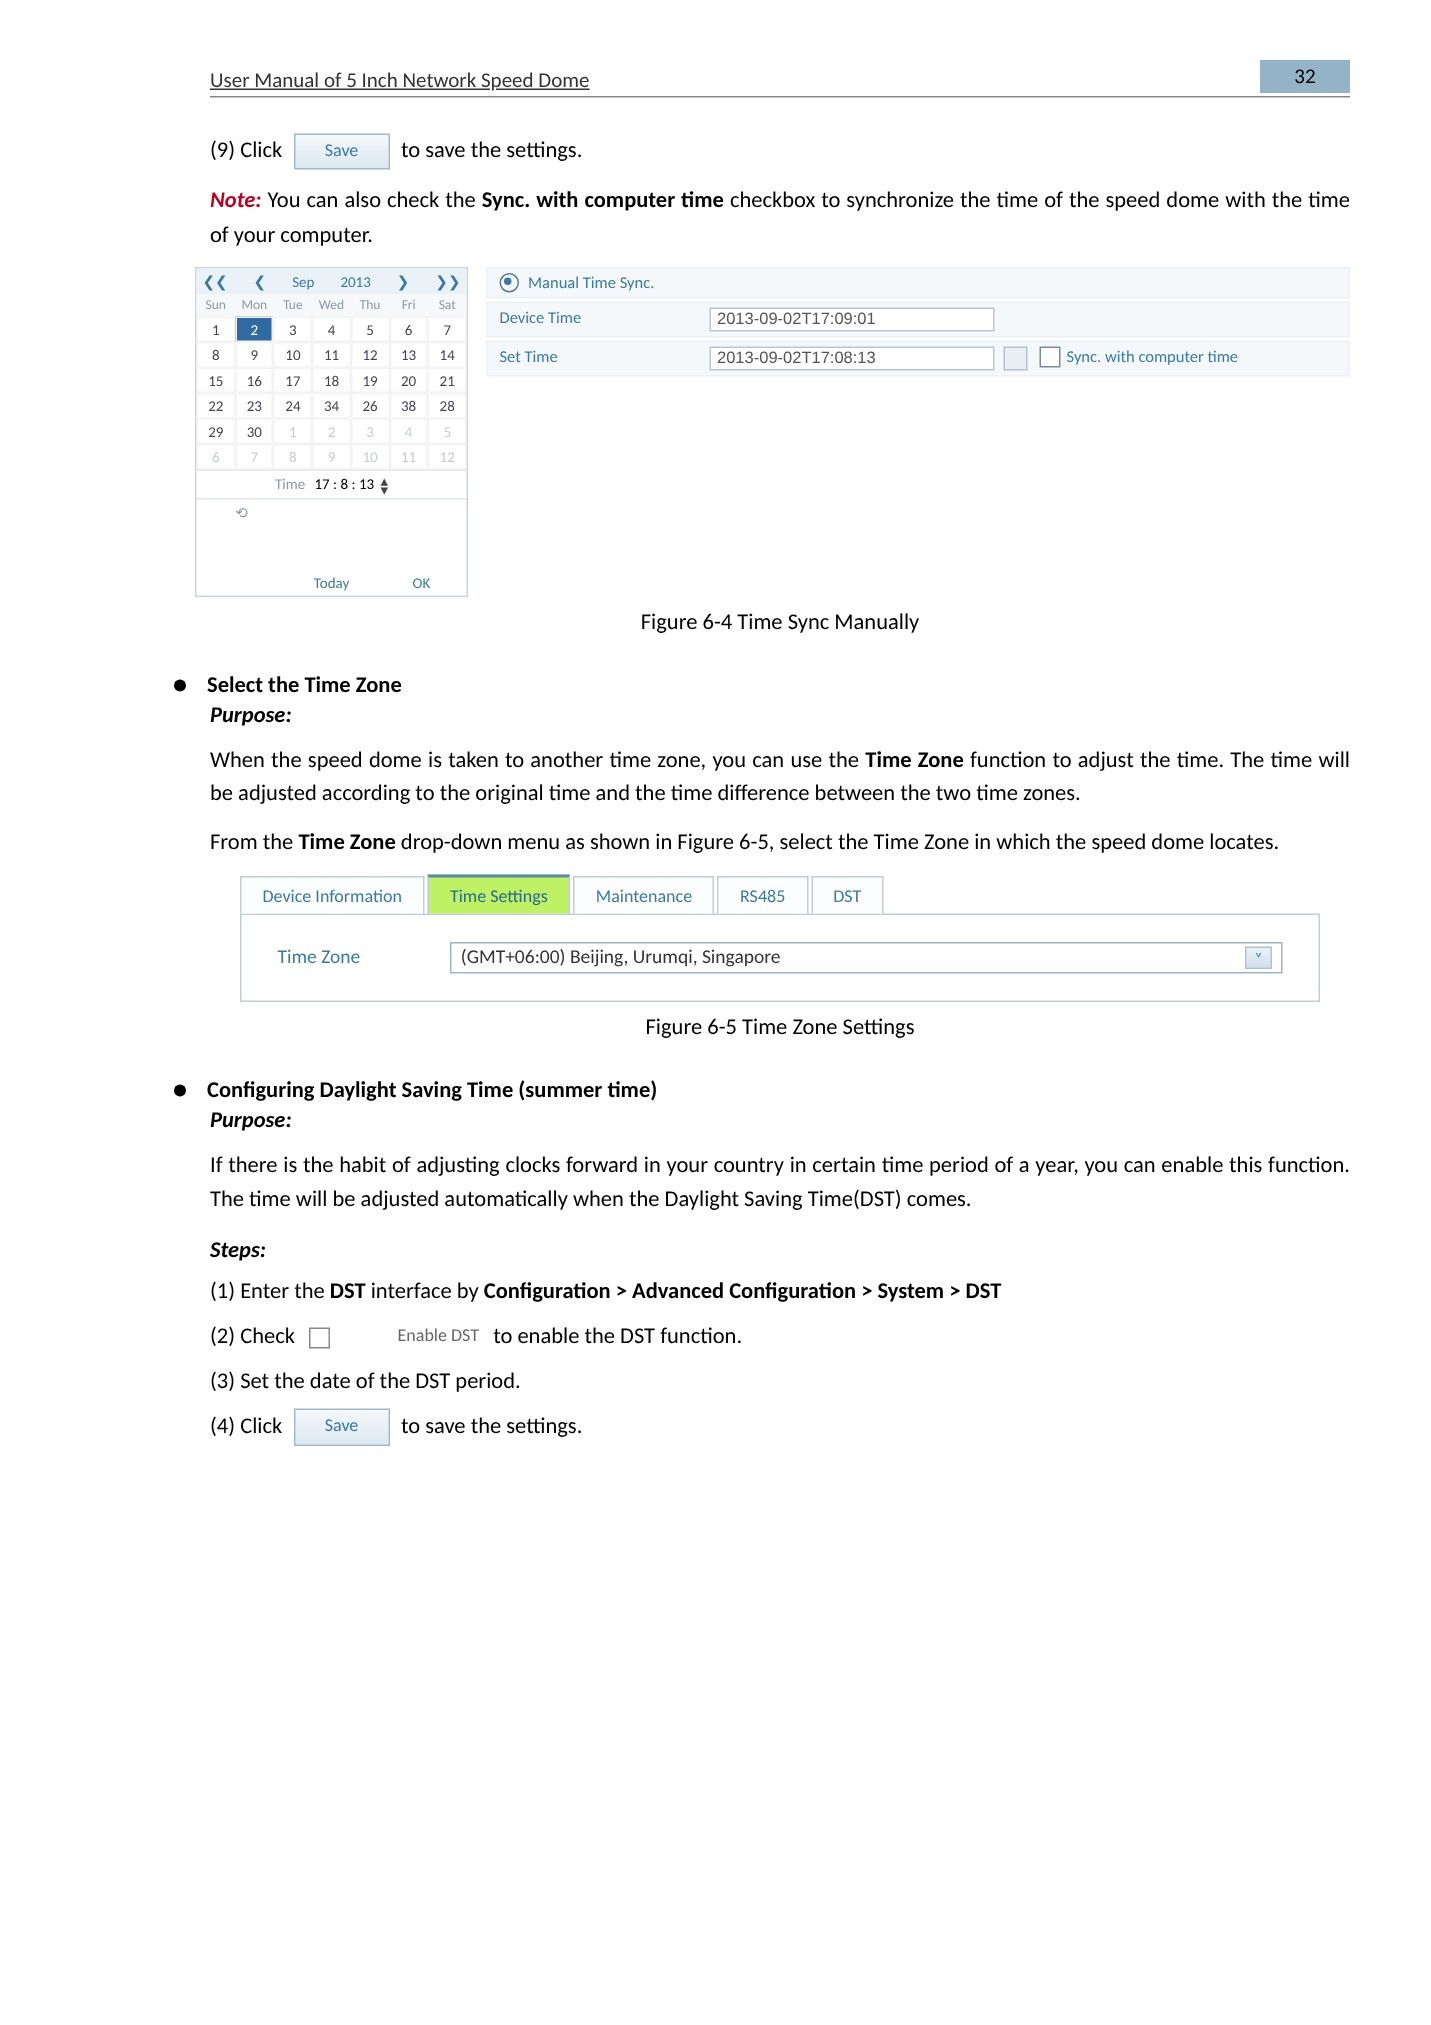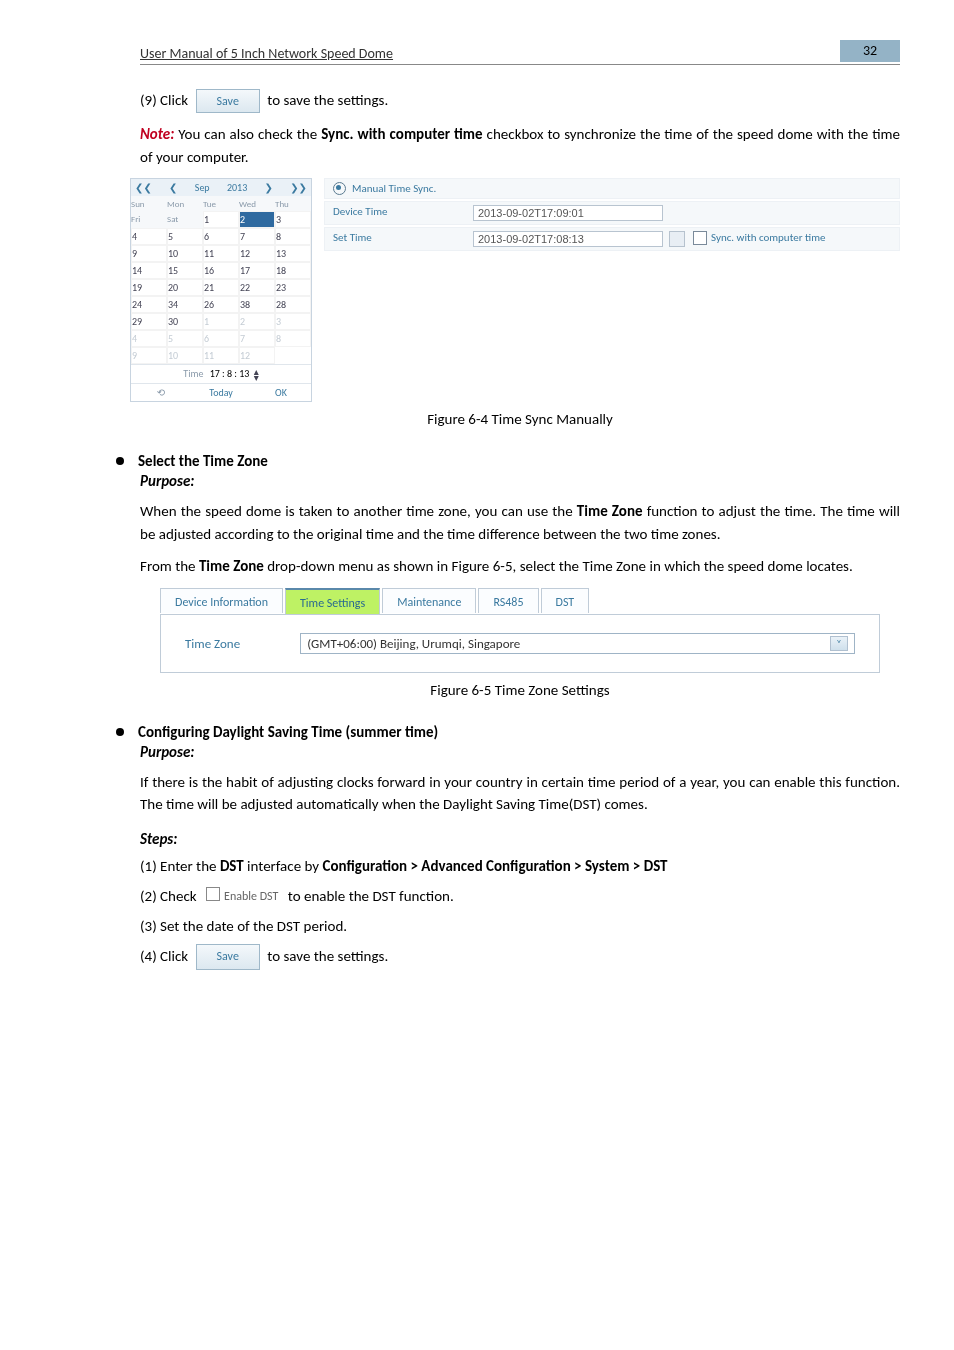--- a/index.html
+++ b/index.html
@@ -73,21 +73,22 @@
     display: flex;
     justify-content: space-between;
     align-items: center;
     padding: 2px 4px;
     color: #3b7aa0;
     font-size: 10px;
   }
   .cal-nav { cursor: default; }
   .cal-grid {
     display: grid;
-    grid-template-columns: repeat(5, 1fr);
+    grid-template-columns: repeat(7, 1fr);
+    text-align: center;
   }
   .cal-grid .dow {
     color: #8a9aaa;
     font-size: 9px;
     padding: 2px 0;
     background: #f6f8fa;
   }
   .cal-grid .day {
     border: 1px solid #f3f3f3;
     padding: 1px 0;
@@ -110,21 +111,21 @@
     display: flex;
     border-top: 1px solid #e0e6ec;
   }
   .cal-footer div {
     flex: 1;
     text-align: center;
     padding: 2px 0;
     font-size: 10px;
   }
   .cal-clear { color: #8a9aaa; }
-  .cal-today, .cal-ok { color: #3b7aa0; }
+  .cal-today, .cal-ok { color: #3b7aa0; margin-top: 47px; }
 
   .sync-panel {
     flex: 1;
     margin-left: 12px;
   }
   .sync-row {
     display: flex;
     align-items: flex-start;
     background: #f5f8fa;
     border: 1px solid #edf1f5;
@@ -247,22 +248,24 @@
     background: linear-gradient(#eaf2f8, #cfe0ec);
     color: #3b7aa0;
     font-size: 10px;
     margin-left: auto;
   }
 
   .steps-head { font-style: italic; font-weight: bold; margin-top: 14px; }
   .step { margin: 6px 0; line-height: 1.6; }
   .enable-dst {
     display: inline-flex;
+    align-items: center;
     margin: 0 6px;
     vertical-align: middle;
+    gap: 41px;
   }
   .enable-dst .chk2 {
     width: 12px; height: 12px; border: 1px solid #888; margin-right: 4px;
   }
   .enable-dst .txt { font-size: 12px; color: #666; }
   .spinner-icon {
     display:inline-block;
     font-size:10px;
     line-height:6px;
     vertical-align:middle;

